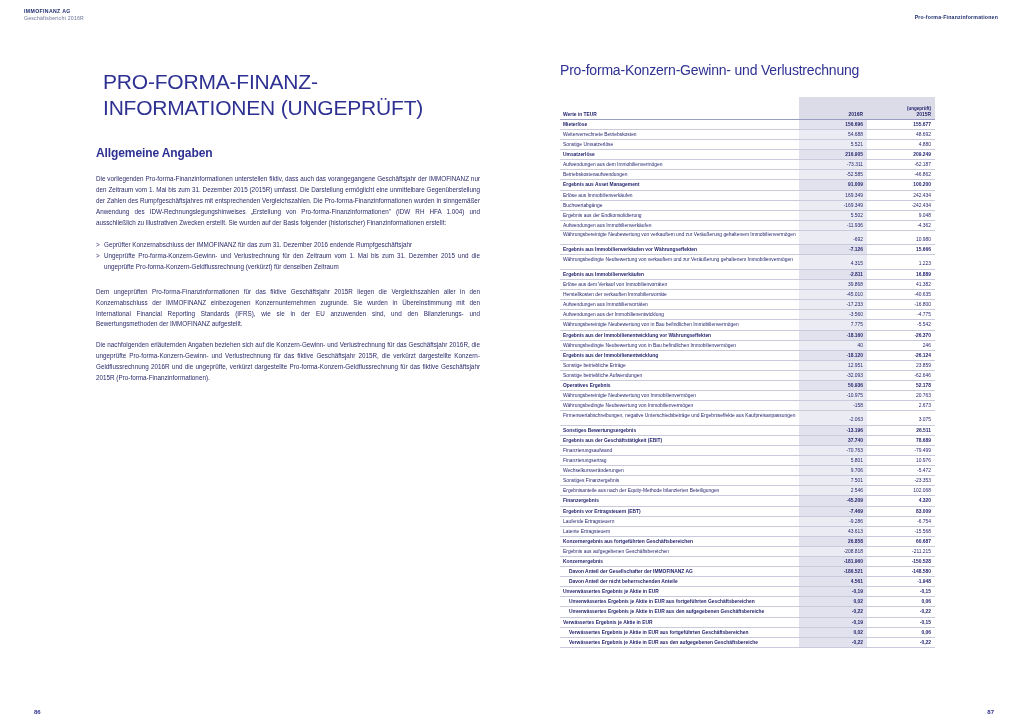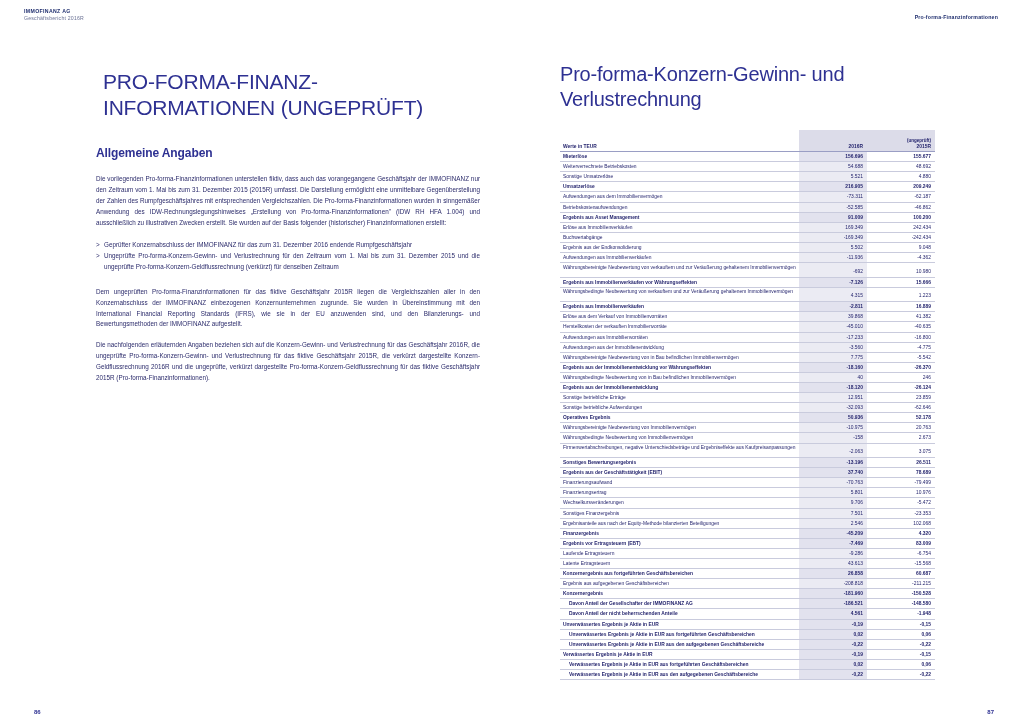--- a/index.html
+++ b/index.html
@@ -100,21 +100,21 @@
 
   
   .right-col {
     position: absolute;
     left: 560px;
     top: 62px;
     width: 375px;
   }
   h1.right-title {
     margin: 0;
-    font-size: 20px;
+    font-size: 14px;
     font-weight: normal;
     line-height: 1.24;
     color: #2e3192;
     letter-spacing: -0.2px;
   }
 
   table.fin {
     margin-top: 18px;
     width: 375px;
     border-collapse: collapse;

